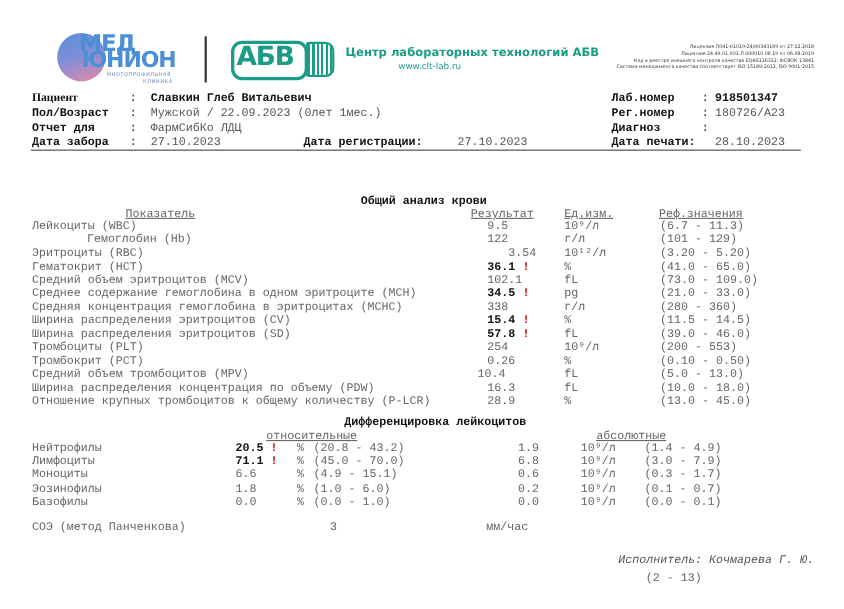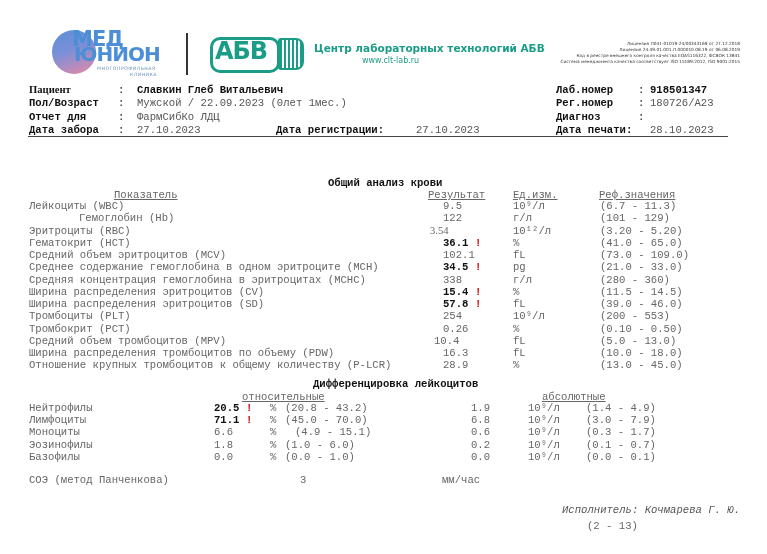--- a/index.html
+++ b/index.html
@@ -108,21 +108,21 @@
       </div>
     <div>
         <div class="abs mono gray" style="left:43px;top:212px;margin-left:36px;">Гемоглобин (Hb)</div>
         <div class="abs mono gray" style="left:443px;top:212px;">122</div>
         <div class="abs mono flag" style="left:475px;top:212px;"></div>
         <div class="abs mono gray" style="left:513px;top:212px;">г/л</div>
         <div class="abs mono gray" style="left:600px;top:212px;">(101 - 129)</div>
       </div>
     <div>
         <div class="abs mono gray" style="left:29px;top:225px;">Эритроциты (RBC)</div>
-        <div class="abs mono gray" style="left:430px;top:225px;font-family:Liberation Serif, serif;">3.54</div>
+        <div class="abs mono gray" style="left:462px;top:225px;">3.54</div>
         <div class="abs mono flag" style="left:475px;top:225px;"></div>
         <div class="abs mono gray" style="left:513px;top:225px;">10¹²/л</div>
         <div class="abs mono gray" style="left:600px;top:225px;">(3.20 - 5.20)</div>
       </div>
     <div>
         <div class="abs mono gray" style="left:29px;top:237px;">Гематокрит (HCT)</div>
         <div class="abs mono bval" style="left:443px;top:237px;">36.1</div>
         <div class="abs mono flag" style="left:475px;top:237px;">!</div>
         <div class="abs mono gray" style="left:513px;top:237px;">%</div>
         <div class="abs mono gray" style="left:600px;top:237px;">(41.0 - 65.0)</div>
@@ -177,21 +177,21 @@
         <div class="abs mono gray" style="left:600px;top:323px;">(0.10 - 0.50)</div>
       </div>
     <div>
         <div class="abs mono gray" style="left:29px;top:335px;">Средний объем тромбоцитов (MPV)</div>
         <div class="abs mono gray" style="left:434px;top:335px;">10.4</div>
         <div class="abs mono flag" style="left:475px;top:335px;"></div>
         <div class="abs mono gray" style="left:513px;top:335px;">fL</div>
         <div class="abs mono gray" style="left:600px;top:335px;">(5.0 - 13.0)</div>
       </div>
     <div>
-        <div class="abs mono gray" style="left:29px;top:347px;">Ширина распределения тромбоцитов по объему (PDW)</div>
+        <div class="abs mono gray" style="left:29px;top:347px;">Ширина распределения концентрация по объему (PDW)</div>
         <div class="abs mono gray" style="left:443px;top:347px;">16.3</div>
         <div class="abs mono flag" style="left:475px;top:347px;"></div>
         <div class="abs mono gray" style="left:513px;top:347px;">fL</div>
         <div class="abs mono gray" style="left:600px;top:347px;">(10.0 - 18.0)</div>
       </div>
     <div>
         <div class="abs mono gray" style="left:29px;top:359px;">Отношение крупных тромбоцитов к общему количеству (P-LCR)</div>
         <div class="abs mono gray" style="left:443px;top:359px;">28.9</div>
         <div class="abs mono flag" style="left:475px;top:359px;"></div>
         <div class="abs mono gray" style="left:513px;top:359px;">%</div>
@@ -222,21 +222,21 @@
         <div class="abs mono gray" style="left:285px;top:414px;">(45.0 - 70.0)</div>
         <div class="abs mono gray" style="left:471px;top:414px;">6.8</div>
         <div class="abs mono gray" style="left:528px;top:414px;">10⁹/л</div>
         <div class="abs mono gray" style="left:586px;top:414px;">(3.0 - 7.9)</div>
       </div>
     <div>
         <div class="abs mono gray" style="left:29px;top:426px;">Моноциты</div>
         <div class="abs mono gray" style="left:214px;top:426px;">6.6</div>
         <div class="abs mono flag" style="left:246px;top:426px;"></div>
         <div class="abs mono gray" style="left:270px;top:426px;">%</div>
-        <div class="abs mono gray" style="left:295px;top:426px;">(4.9 - 15.1)</div>
+        <div class="abs mono gray" style="left:285px;top:426px;">(4.9 - 15.1)</div>
         <div class="abs mono gray" style="left:471px;top:426px;">0.6</div>
         <div class="abs mono gray" style="left:528px;top:426px;">10⁹/л</div>
         <div class="abs mono gray" style="left:586px;top:426px;">(0.3 - 1.7)</div>
       </div>
     <div>
         <div class="abs mono gray" style="left:29px;top:439px;">Эозинофилы</div>
         <div class="abs mono gray" style="left:214px;top:439px;">1.8</div>
         <div class="abs mono flag" style="left:246px;top:439px;"></div>
         <div class="abs mono gray" style="left:270px;top:439px;">%</div>
         <div class="abs mono gray" style="left:285px;top:439px;">(1.0 - 6.0)</div>

